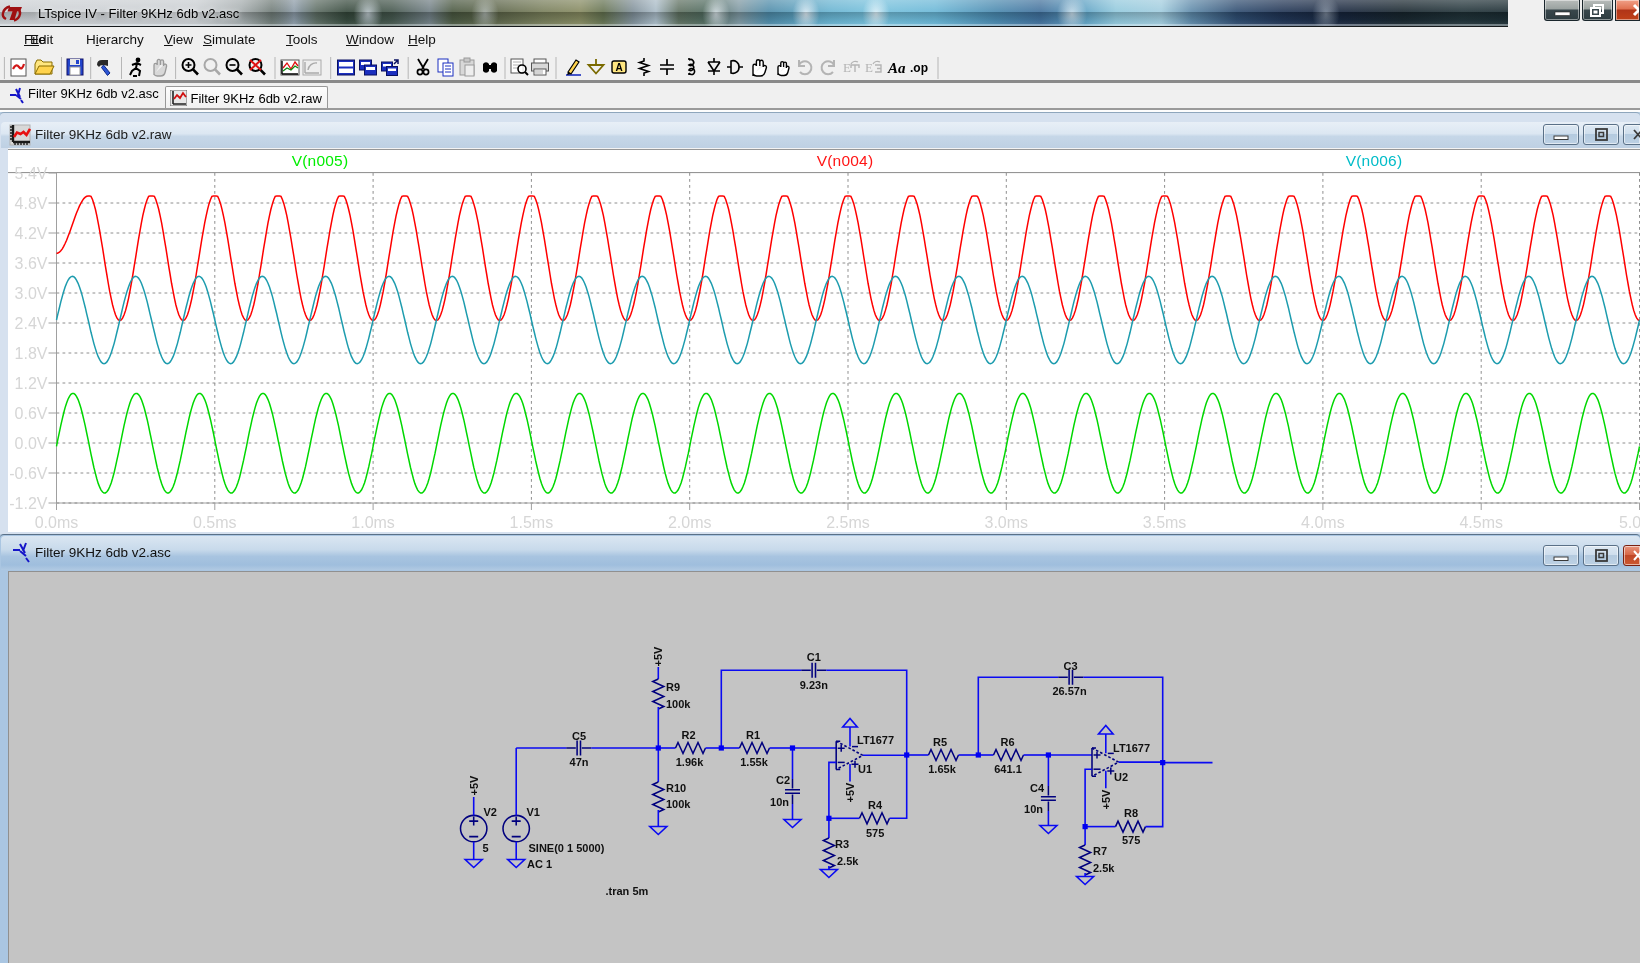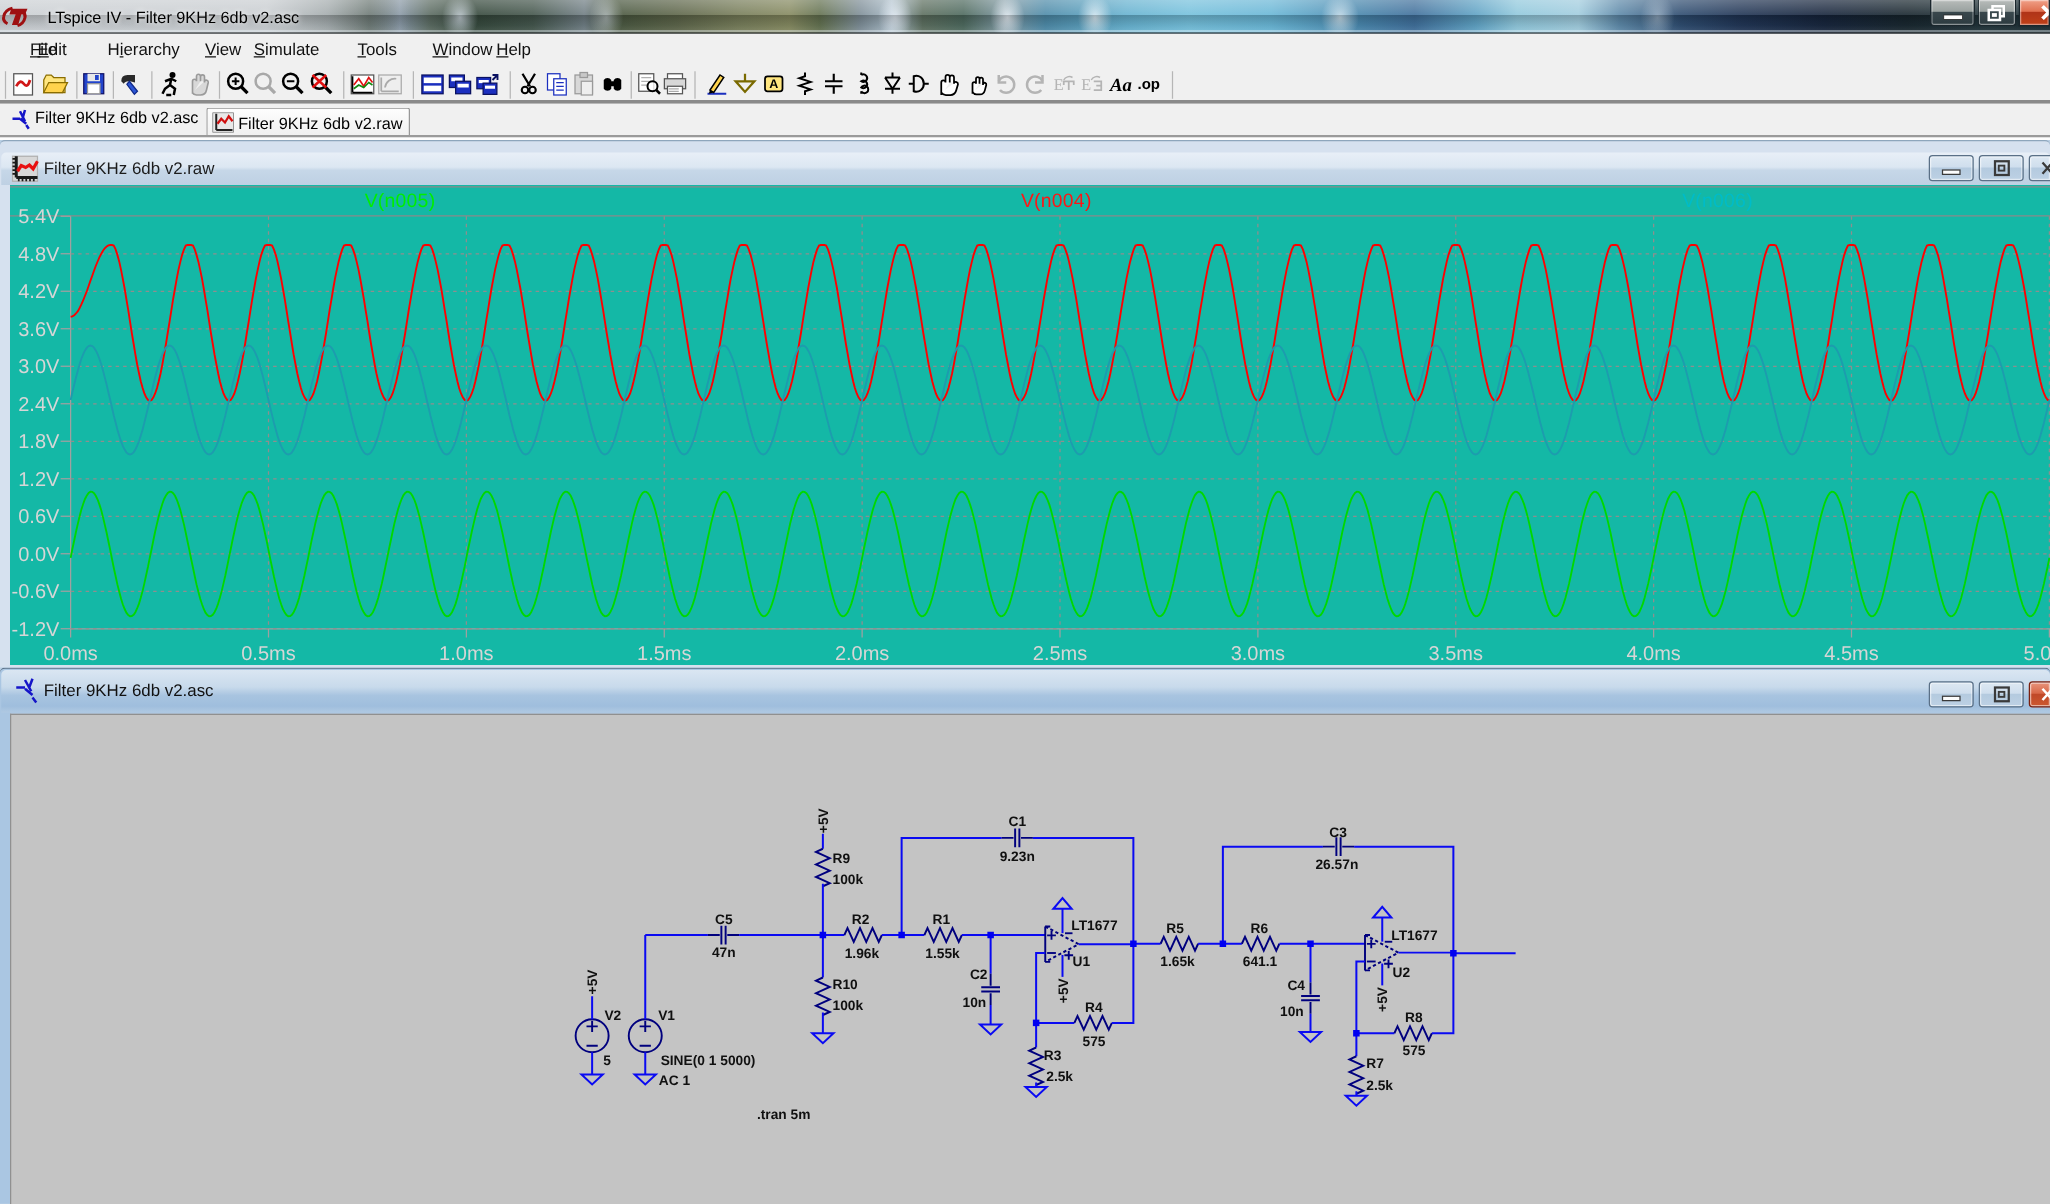--- a/index.html
+++ b/index.html
@@ -1,17 +1,17 @@
 <!DOCTYPE html>
 <html><head><meta charset="utf-8"><style>
 *{margin:0;padding:0;box-sizing:border-box}
 html,body{width:1640px;height:963px;overflow:hidden;font-family:"Liberation Sans",sans-serif;background:#f0f0f0}
 .abs{position:absolute}
 
-#titlebar{position:absolute;left:0;top:0;width:1640px;height:27px;
+#titlebar{position:absolute;left:0;top:0;width:1508px;height:27px;
 background:
 linear-gradient(to right, rgba(205,209,213,.98) 0, rgba(205,209,213,.96) 13%, rgba(195,200,205,.75) 16%, rgba(195,200,205,0) 20%),
 radial-gradient(20px 26px at 368px 14px, rgba(215,225,235,.8), rgba(215,225,235,0) 72%),
 radial-gradient(19px 26px at 485px 14px, rgba(225,232,240,.55), rgba(225,232,240,0) 72%),
 radial-gradient(19px 26px at 716px 14px, rgba(235,242,250,.8), rgba(235,242,250,0) 72%),
 radial-gradient(19px 26px at 806px 14px, rgba(240,246,252,.85), rgba(240,246,252,0) 72%),
 radial-gradient(19px 26px at 876px 14px, rgba(244,250,254,.8), rgba(244,250,254,0) 72%),
 radial-gradient(21px 26px at 1072px 14px, rgba(244,250,254,.7), rgba(244,250,254,0) 72%),
 radial-gradient(19px 26px at 1326px 14px, rgba(225,235,245,.45), rgba(225,235,245,0) 72%),
 linear-gradient(to right,#8e9694 0,#6e7876 8%,#5e6a66 12%,#4a5850 15%,#3a4a40 18%,#8494a2 19.5%,#5a6a60 21%,#334639 23%,#42544a 26%,#6e7c82 28.5%,#48563e 30%,#5c6448 33%,#767c58 36%,#84885e 38.5%,#62704e 40%,#7e8e98 42%,#a8bac6 43.5%,#5c6e5e 45%,#4c685c 47%,#7c96a0 49%,#4c8aa8 51%,#66b2d0 55%,#74c0dc 58%,#68b6d6 62%,#4888ae 66%,#3e6e9a 69%,#5ea2c4 72%,#90c8dc 74%,#a0ccde 77%,#5c88a8 79%,#2c4a6e 82%,#1e3252 85%,#15233a 89%,#16242c 93%,#1e3036 97%,#192a30 100%)}
@@ -37,21 +37,21 @@
 #tab2{position:absolute;left:164.5px;top:3.5px;width:163px;height:22px;background:linear-gradient(#fdfdfd,#f1f1f1);border:1px solid #989898;border-bottom:none;border-radius:2px 2px 0 0}
 .tabtxt{font-size:13px;color:#000;position:absolute;top:3.5px;white-space:nowrap}
 #tabline{position:absolute;left:0;top:108px;width:1640px;height:2px;background:#9a9a9a}
 #tabline2{position:absolute;left:0;top:110px;width:1640px;height:2px;background:#fdfdfd}
 
 #mdi{position:absolute;left:0;top:112px;width:1640px;height:851px;background:#b9cfe4}
 
 #wavewin{position:absolute;left:0;top:0;width:1640px;height:422px;background:#d6e1ef;border-radius:4px 4px 0 0;border-top:1px solid #8ea6bc}
 #wavetitle{position:absolute;left:1px;top:8.5px;width:1639px;height:26.5px;background:linear-gradient(#e8eff7 0%,#dce7f2 45%,#c6d7e8 55%,#bed0e3 100%);border-radius:4px 4px 0 0}
 #wavetitle .txt{position:absolute;left:34px;top:5px;font-size:13.5px;color:#1c1c1c}
-#waveblack{position:absolute;left:8px;top:35px;width:1632px;height:384px;background:#14b8a6}
+#waveblack{position:absolute;left:8px;top:35px;width:1632px;height:384px;background:#ffffff}
 
 .cbtn{position:absolute;height:21px;width:36px;border:1px solid #5a7087;border-radius:3px;box-shadow:inset 0 0 0 1px rgba(255,255,255,.55)}
 .cbtn.b1{background:linear-gradient(#dde8f2 0%,#cfdeed 45%,#b4cadf 50%,#bdd1e4 100%)}
 .cbtn.red{background:linear-gradient(#e8947c 0%,#d86848 45%,#c04828 50%,#cc5830 100%);border-color:#7a2010}
 
 #schwin{position:absolute;left:0;top:422px;width:1640px;height:429px;background:#aac6e2;border-radius:4px 4px 0 0;border-top:1px solid #5a7087}
 #schtitle{position:absolute;left:1px;top:1px;width:1639px;height:34px;background:linear-gradient(#dae6f2 0%,#c8daeb 40%,#a8c4e0 60%,#9fbedd 85%,#b0c9e2 100%);border-radius:4px 4px 0 0}
 #schtitle .txt{position:absolute;left:34px;top:9px;font-size:13.5px;color:#111}
 #schgray{position:absolute;left:8px;top:36px;width:1632px;height:393px;background:#c4c4c4;border-top:1.5px solid #909090;border-left:1.5px solid #909090}
 
@@ -90,21 +90,21 @@
       </svg></div>
 </div>
 <div id="menubar">
   <span style="left:24px"><u>F</u>ile</span>
   <span style="left:30px"><u>E</u>dit</span>
   <span style="left:86px">H<u>i</u>erarchy</span>
   <span style="left:164px"><u>V</u>iew</span>
   <span style="left:203px"><u>S</u>imulate</span>
   <span style="left:286px"><u>T</u>ools</span>
   <span style="left:346px"><u>W</u>indow</span>
-  <span style="left:397px"><u>H</u>elp</span>
+  <span style="left:408px"><u>H</u>elp</span>
 </div>
 <div id="toolbar">
   <svg width="1640" height="29">
   <line x1="4.4" y1="4" x2="4.4" y2="26" stroke="#b6b6b6"></line>
 <line x1="61.5" y1="4" x2="61.5" y2="26" stroke="#b6b6b6"></line>
 <line x1="90.7" y1="4" x2="90.7" y2="26" stroke="#b6b6b6"></line>
 <line x1="121.5" y1="4" x2="121.5" y2="26" stroke="#b6b6b6"></line>
 <line x1="175.6" y1="4" x2="175.6" y2="26" stroke="#b6b6b6"></line>
 <line x1="275" y1="4" x2="275" y2="26" stroke="#b6b6b6"></line>
 <line x1="330.7" y1="4" x2="330.7" y2="26" stroke="#b6b6b6"></line>

